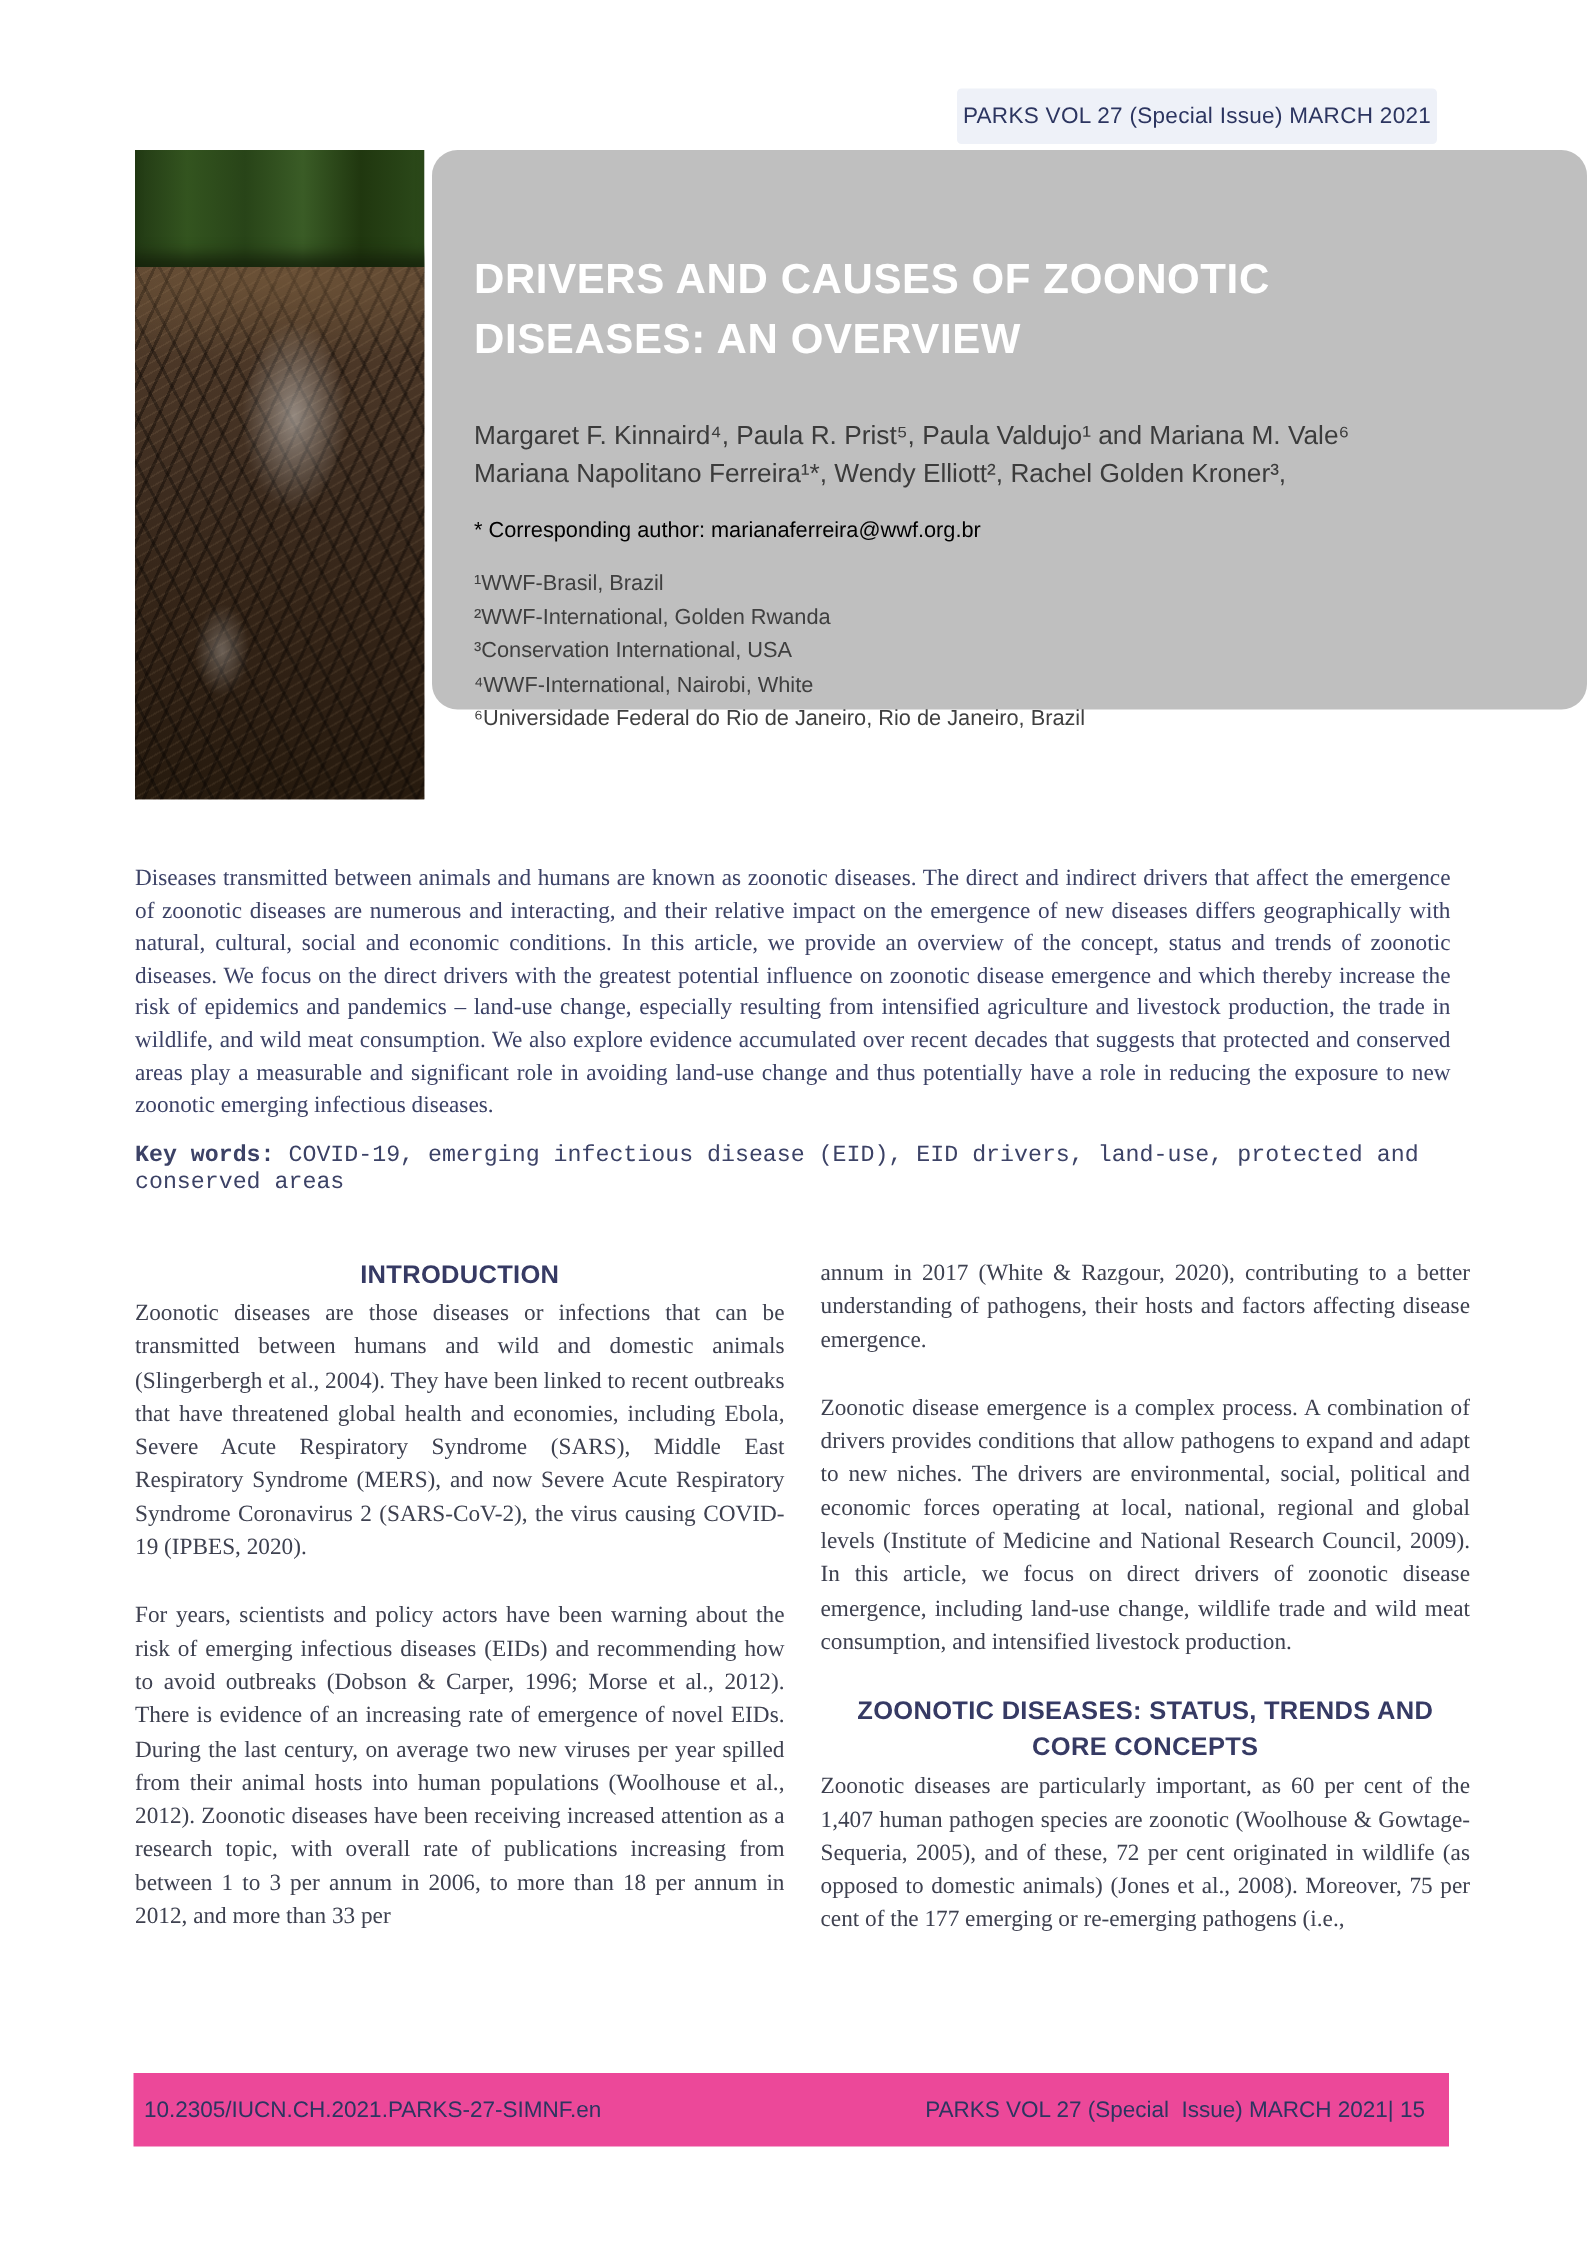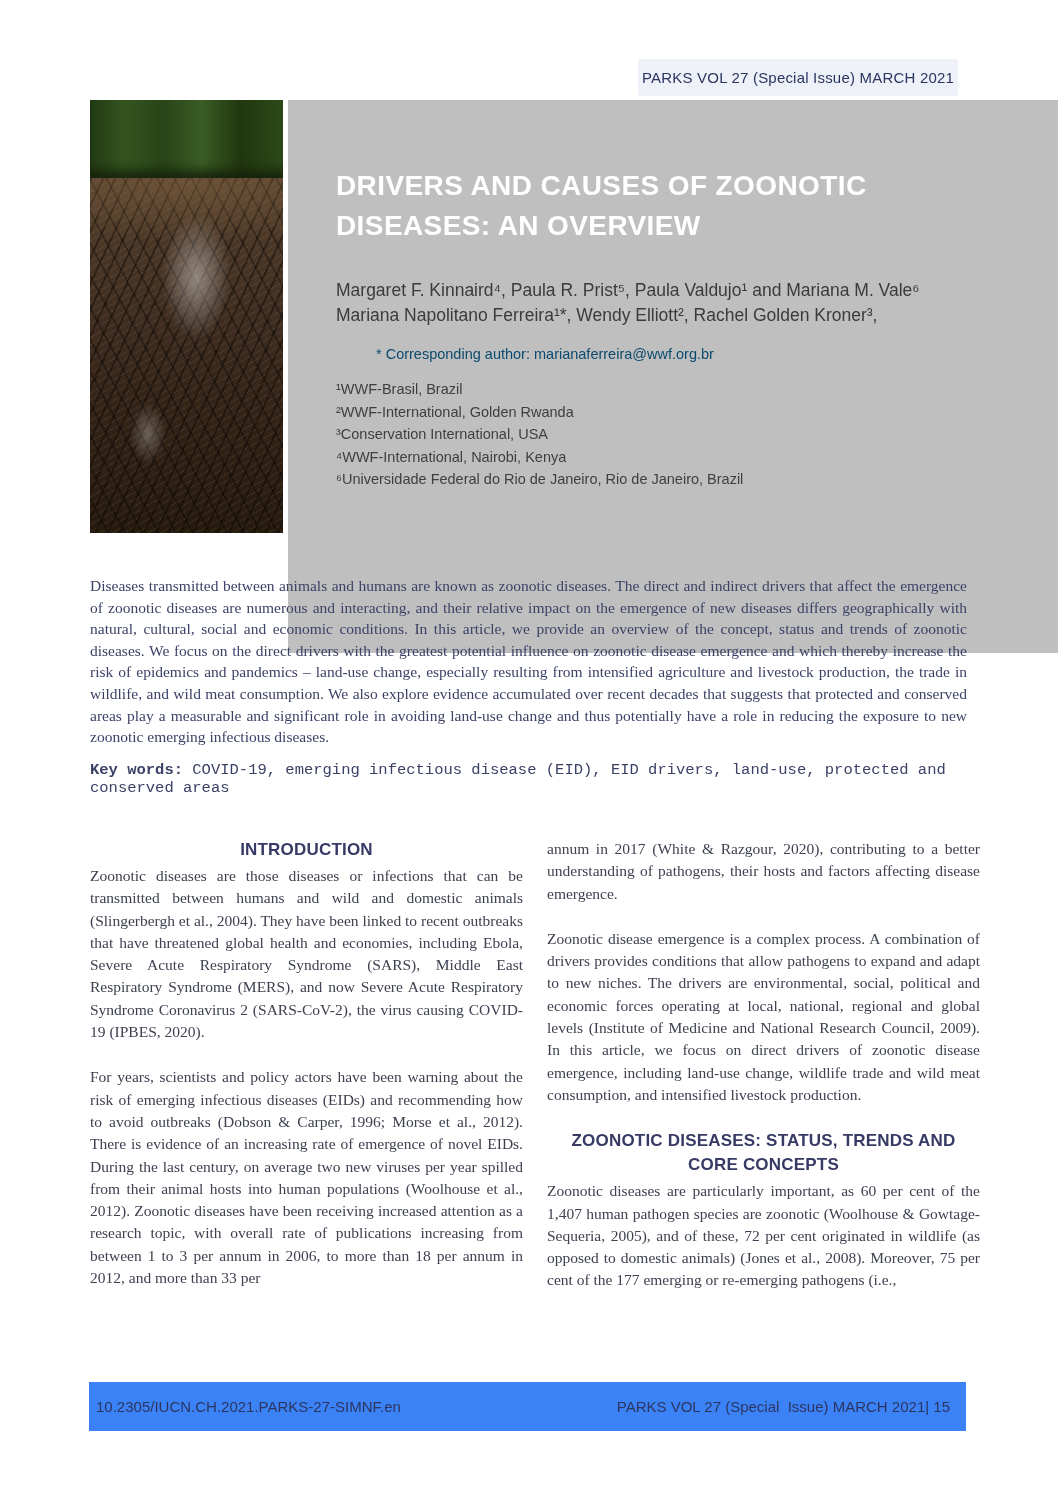--- a/index.html
+++ b/index.html
@@ -18,46 +18,46 @@
      box-shadow:inset 0 -14px 10px -6px rgba(20,30,10,.8);}
   .photo-ground{height:82%;background-color:#3a2a1d;
      background-image:
        radial-gradient(50px 90px at 55% 28%, rgba(210,205,200,.55), transparent 70%),
        radial-gradient(26px 44px at 30% 72%, rgba(200,195,190,.38), transparent 70%),
        radial-gradient(300px 80px at 50% 2%, rgba(125,95,62,.55), transparent 70%),
        repeating-linear-gradient(115deg, rgba(10,5,2,.42) 0 2px, transparent 2px 11px),
        repeating-linear-gradient(62deg, rgba(0,0,0,.30) 0 2px, transparent 2px 15px),
        repeating-linear-gradient(150deg, rgba(205,175,135,.10) 0 1px, transparent 1px 6px),
        linear-gradient(180deg,#57422f 0%,#4b3727 18%,#3e2d20 40%,#352518 62%,#2d1f13 82%,#261a0e 100%);}
-  .gray-panel{position:absolute;left:288px;top:100px;width:770px;height:553px;background:#bfbfbf;
-              box-sizing:border-box;padding:66px 40px 0 48px;}
+  .gray-panel{position:absolute;left:288px;top:100px;width:770px;height:373px;background:#bfbfbf;
+              box-sizing:border-box;padding:66px 40px 0 28px;border-radius:17px;}
   .title{color:#ffffff;font-weight:bold;font-size:28px;line-height:40px;letter-spacing:.4px;}
   .authors{margin-top:32px;color:#3b3b3b;font-size:17.5px;line-height:25px;}
-  .corresponding{margin-top:18px;color:#0c4a6e;font-size:14.5px;margin-left:40px;}
+  .corresponding{margin-top:18px;color:#000000;font-size:14.5px;}
   .affiliations{margin-top:16px;color:#3f3f3f;font-size:14.5px;line-height:22.5px;}
 
   
   .abstract{position:absolute;left:90px;top:571px;width:877px;}
   .h-navy{color:#363a64;font-weight:bold;font-size:17px;letter-spacing:.2px;}
   .abstract-body{margin-top:4px;color:#3c4266;font-family:"Liberation Serif",serif;
                  font-size:15.5px;line-height:21.6px;text-align:justify;}
   .keywords{margin-top:13px;color:#3c4266;font-family:Liberation Mono, monospace;font-size:15.5px;}
   .keywords b{font-weight:bold;}
 
   
   .columns{position:absolute;left:90px;top:838px;width:890px;display:flex;gap:24px;}
   .col{width:433px;}
   .col .h-navy{font-size:17px;line-height:24px;margin:0 0 3px 0;text-align:center;}
   .col p{margin:0 0 23px 0;color:#3e4150;font-family:"Liberation Serif",serif;
          font-size:15.5px;line-height:22.3px;text-align:justify;}
   .col p:last-child{margin-bottom:0;}
   .sec-head{margin:1px 0 3px 0;}
 
   
-  .footer{position:absolute;left:89px;top:1382px;width:877px;height:49px;background:#3b82f6;
+  .footer{position:absolute;left:89px;top:1382px;width:877px;height:49px;background:#ec4899;
           display:flex;align-items:center;justify-content:space-between;
           box-sizing:border-box;padding:0 16px 0 7px;color:#2c3560;font-size:15px;}
   .footer span{white-space:pre-wrap;}
 </style>
 </head>
 <body>
 
 <div class="page">
 
   <div class="badge">
@@ -76,21 +76,21 @@
     </div>
     <div class="authors">
       <div>Margaret F. Kinnaird⁴, Paula R. Prist⁵, Paula Valdujo¹ and Mariana M. Vale⁶</div>
       <div>Mariana Napolitano Ferreira¹*,  Wendy Elliott², Rachel Golden Kroner³,</div>
     </div>
     <div class="corresponding">* Corresponding author: marianaferreira@wwf.org.br</div>
     <div class="affiliations">
       <div>¹WWF-Brasil, Brazil</div>
       <div>²WWF-International, Golden Rwanda</div>
       <div>³Conservation International, USA</div>
-      <div>⁴WWF-International, Nairobi, Kenya</div>
+      <div>⁴WWF-International, Nairobi, White</div>
       <div>⁶Universidade Federal do Rio de Janeiro, Rio de Janeiro, Brazil</div>
     </div>
   </div>
 
   <div class="abstract">
     <div class="abstract-body">Diseases transmitted between animals and humans are known as zoonotic diseases. The direct and indirect drivers that affect the emergence of zoonotic diseases are numerous and interacting, and their relative impact on the emergence of new diseases differs geographically with natural, cultural, social and economic conditions. In this article, we provide an overview of the concept, status and trends of zoonotic diseases. We focus on the direct drivers with the greatest potential influence on zoonotic disease emergence and which thereby increase the risk of epidemics and pandemics – land-use change, especially resulting from intensified agriculture and livestock production, the trade in wildlife, and wild meat consumption. We also explore evidence accumulated over recent decades that suggests that protected and conserved areas play a measurable and significant role in avoiding land-use change and thus potentially have a role in reducing the exposure to new zoonotic emerging infectious diseases.</div>
     <div class="keywords"><b>Key words:</b><span> COVID-19, emerging infectious disease (EID), EID drivers, land-use, protected and conserved areas</span></div>
   </div>
 
   <div class="columns">

